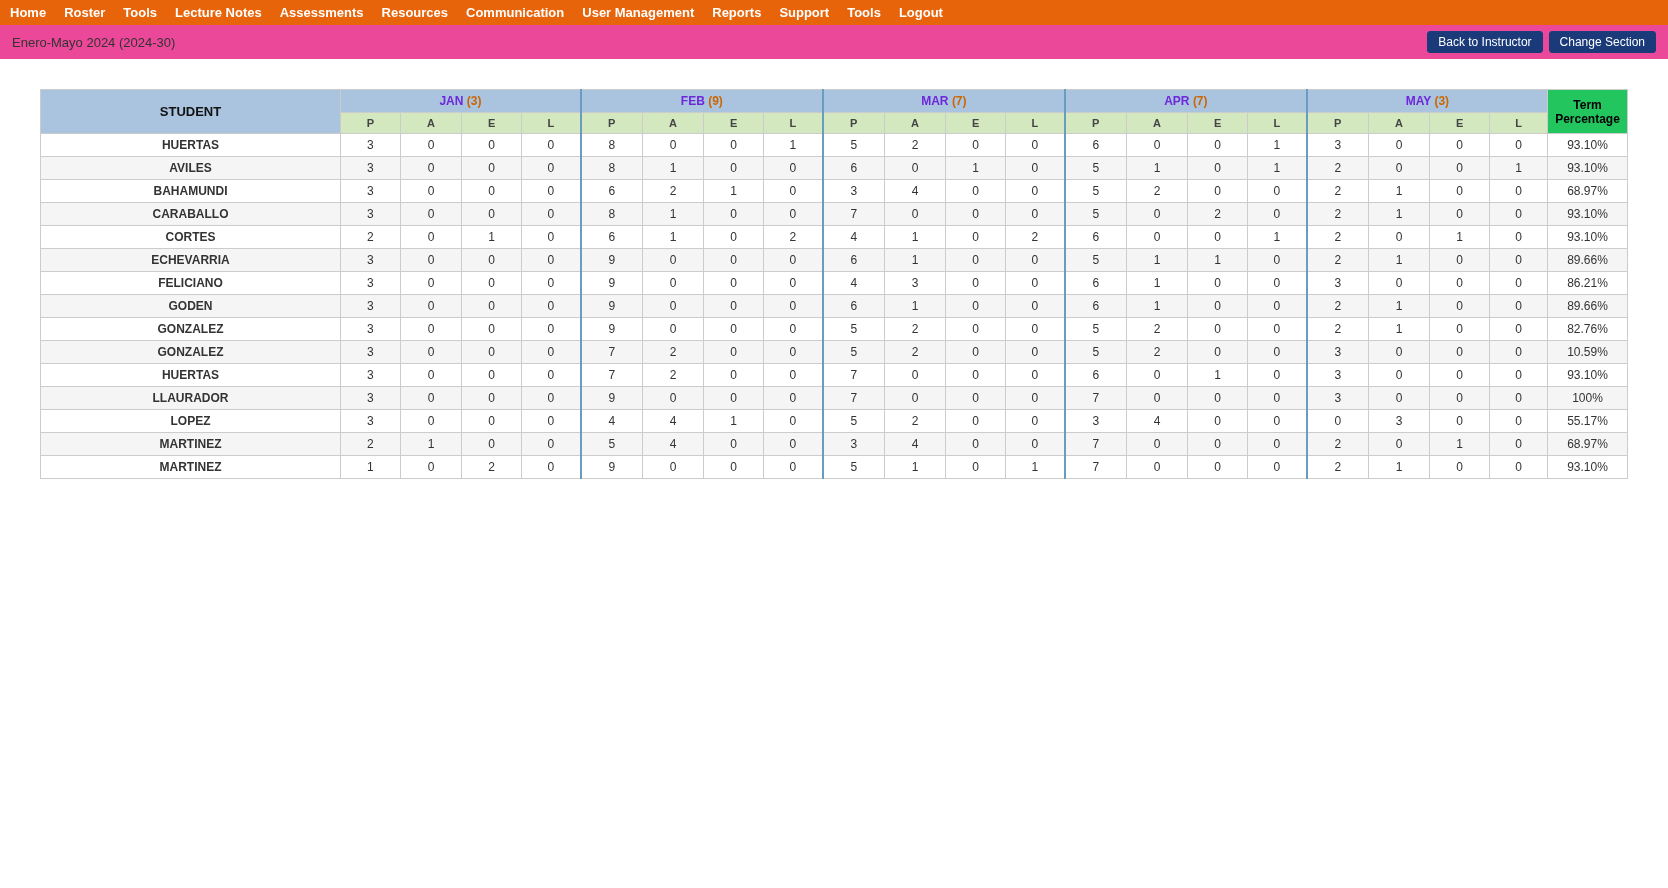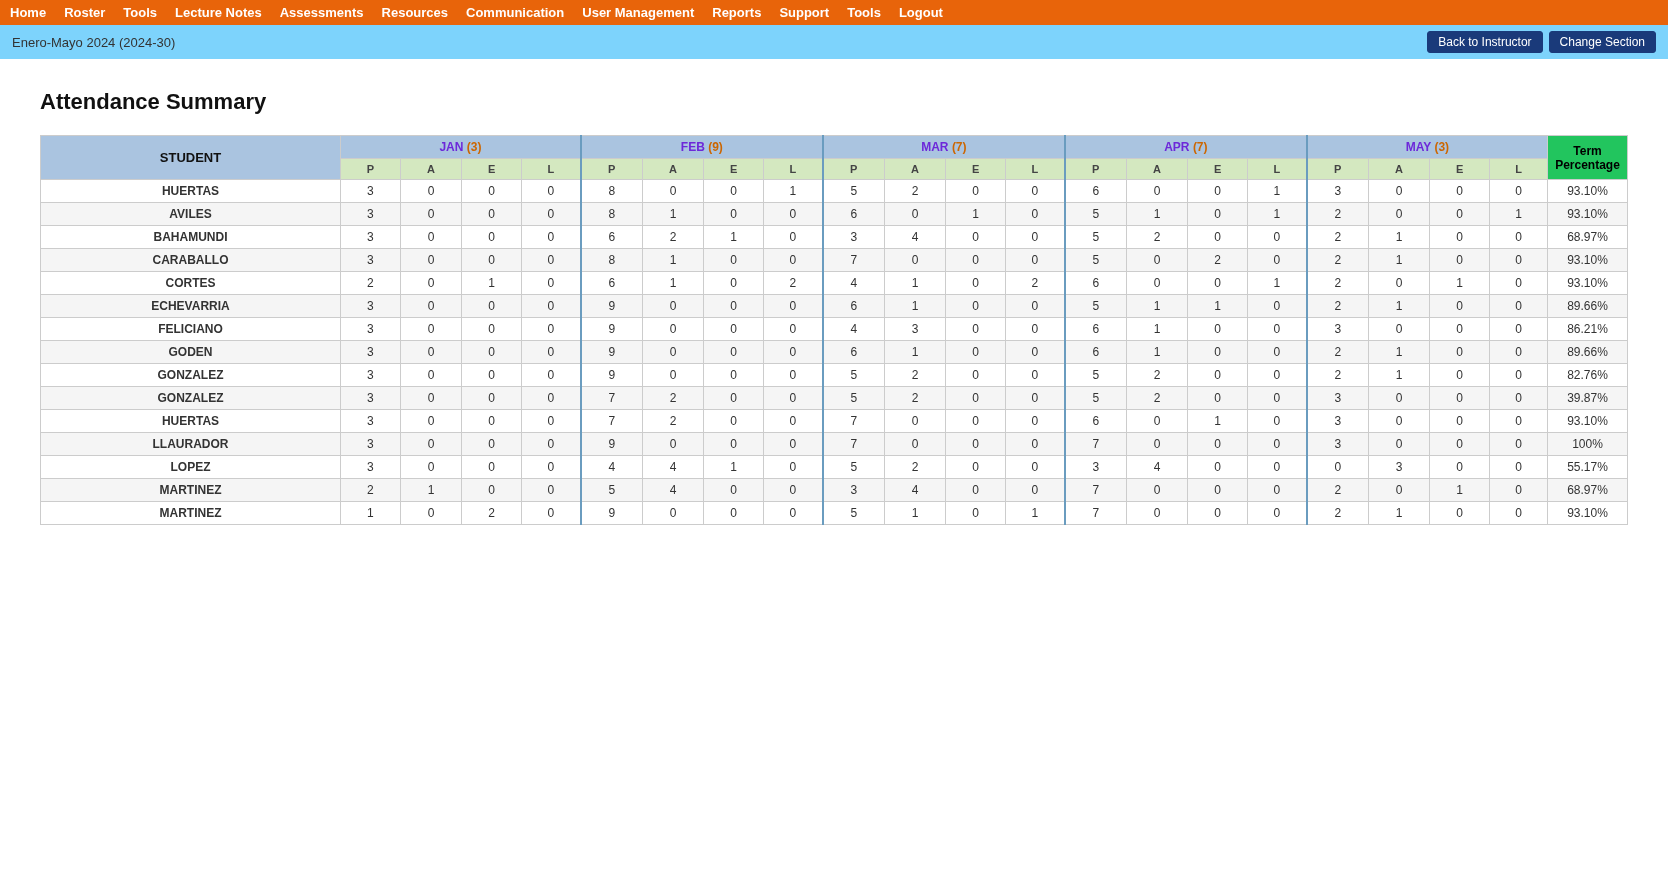--- a/index.html
+++ b/index.html
@@ -16,21 +16,21 @@
     #navbar a {
       color: #fff;
       text-decoration: none;
       font-size: 13px;
       font-weight: bold;
       cursor: pointer;
     }
 
     
     #subheader {
-      background: #7dd3fc;
+      background: #ec4899;
       padding: 6px 12px;
       display: flex;
       align-items: center;
       justify-content: space-between;
     }
     #subheader .term-label {
       font-size: 13px;
       color: #333;
     }
     #subheader .btn-group {
@@ -175,21 +175,20 @@
 
 <div id="subheader">
   <span class="term-label">Enero-Mayo 2024 (2024-30)</span>
   <div class="btn-group">
     <button class="btn-blue">Back to Instructor</button>
     <button class="btn-blue">Change Section</button>
   </div>
 </div>
 
 <div id="main-content">
-  <div class="page-title">Attendance Summary</div>
 
 
   <table id="attendance-table">
     <thead>
       <tr id="header-row-1">
         <th class="th-student" rowspan="2">STUDENT</th>
 
         <th colspan="4" class="th-month" style="border-right: 2px solid rgb(106, 156, 191);"><span class="month-name">JAN</span> <span class="month-count">(3)</span></th>
           <th colspan="4" class="th-month" style="border-right: 2px solid rgb(106, 156, 191);"><span class="month-name">FEB</span> <span class="month-count">(9)</span></th>
           <th colspan="4" class="th-month" style="border-right: 2px solid rgb(106, 156, 191);"><span class="month-name">MAR</span> <span class="month-count">(7)</span></th>
@@ -453,21 +452,21 @@
           <td class="td-num">0</td>
           <td class="td-num" style="border-right: 2px solid rgb(106, 156, 191);">0</td>
           <td class="td-num">5</td>
           <td class="td-num">2</td>
           <td class="td-num">0</td>
           <td class="td-num" style="border-right: 2px solid rgb(106, 156, 191);">0</td>
           <td class="td-num">3</td>
           <td class="td-num">0</td>
           <td class="td-num">0</td>
           <td class="td-num">0</td>
-          <td class="td-pct">39.87%</td>
+          <td class="td-pct">10.59%</td>
         </tr>
         <tr class="tr-data">
           <td class="td-student">HUERTAS</td>
           <td class="td-num">3</td>
           <td class="td-num">0</td>
           <td class="td-num">0</td>
           <td class="td-num" style="border-right: 2px solid rgb(106, 156, 191);">0</td>
           <td class="td-num">7</td>
           <td class="td-num">2</td>
           <td class="td-num">0</td>

